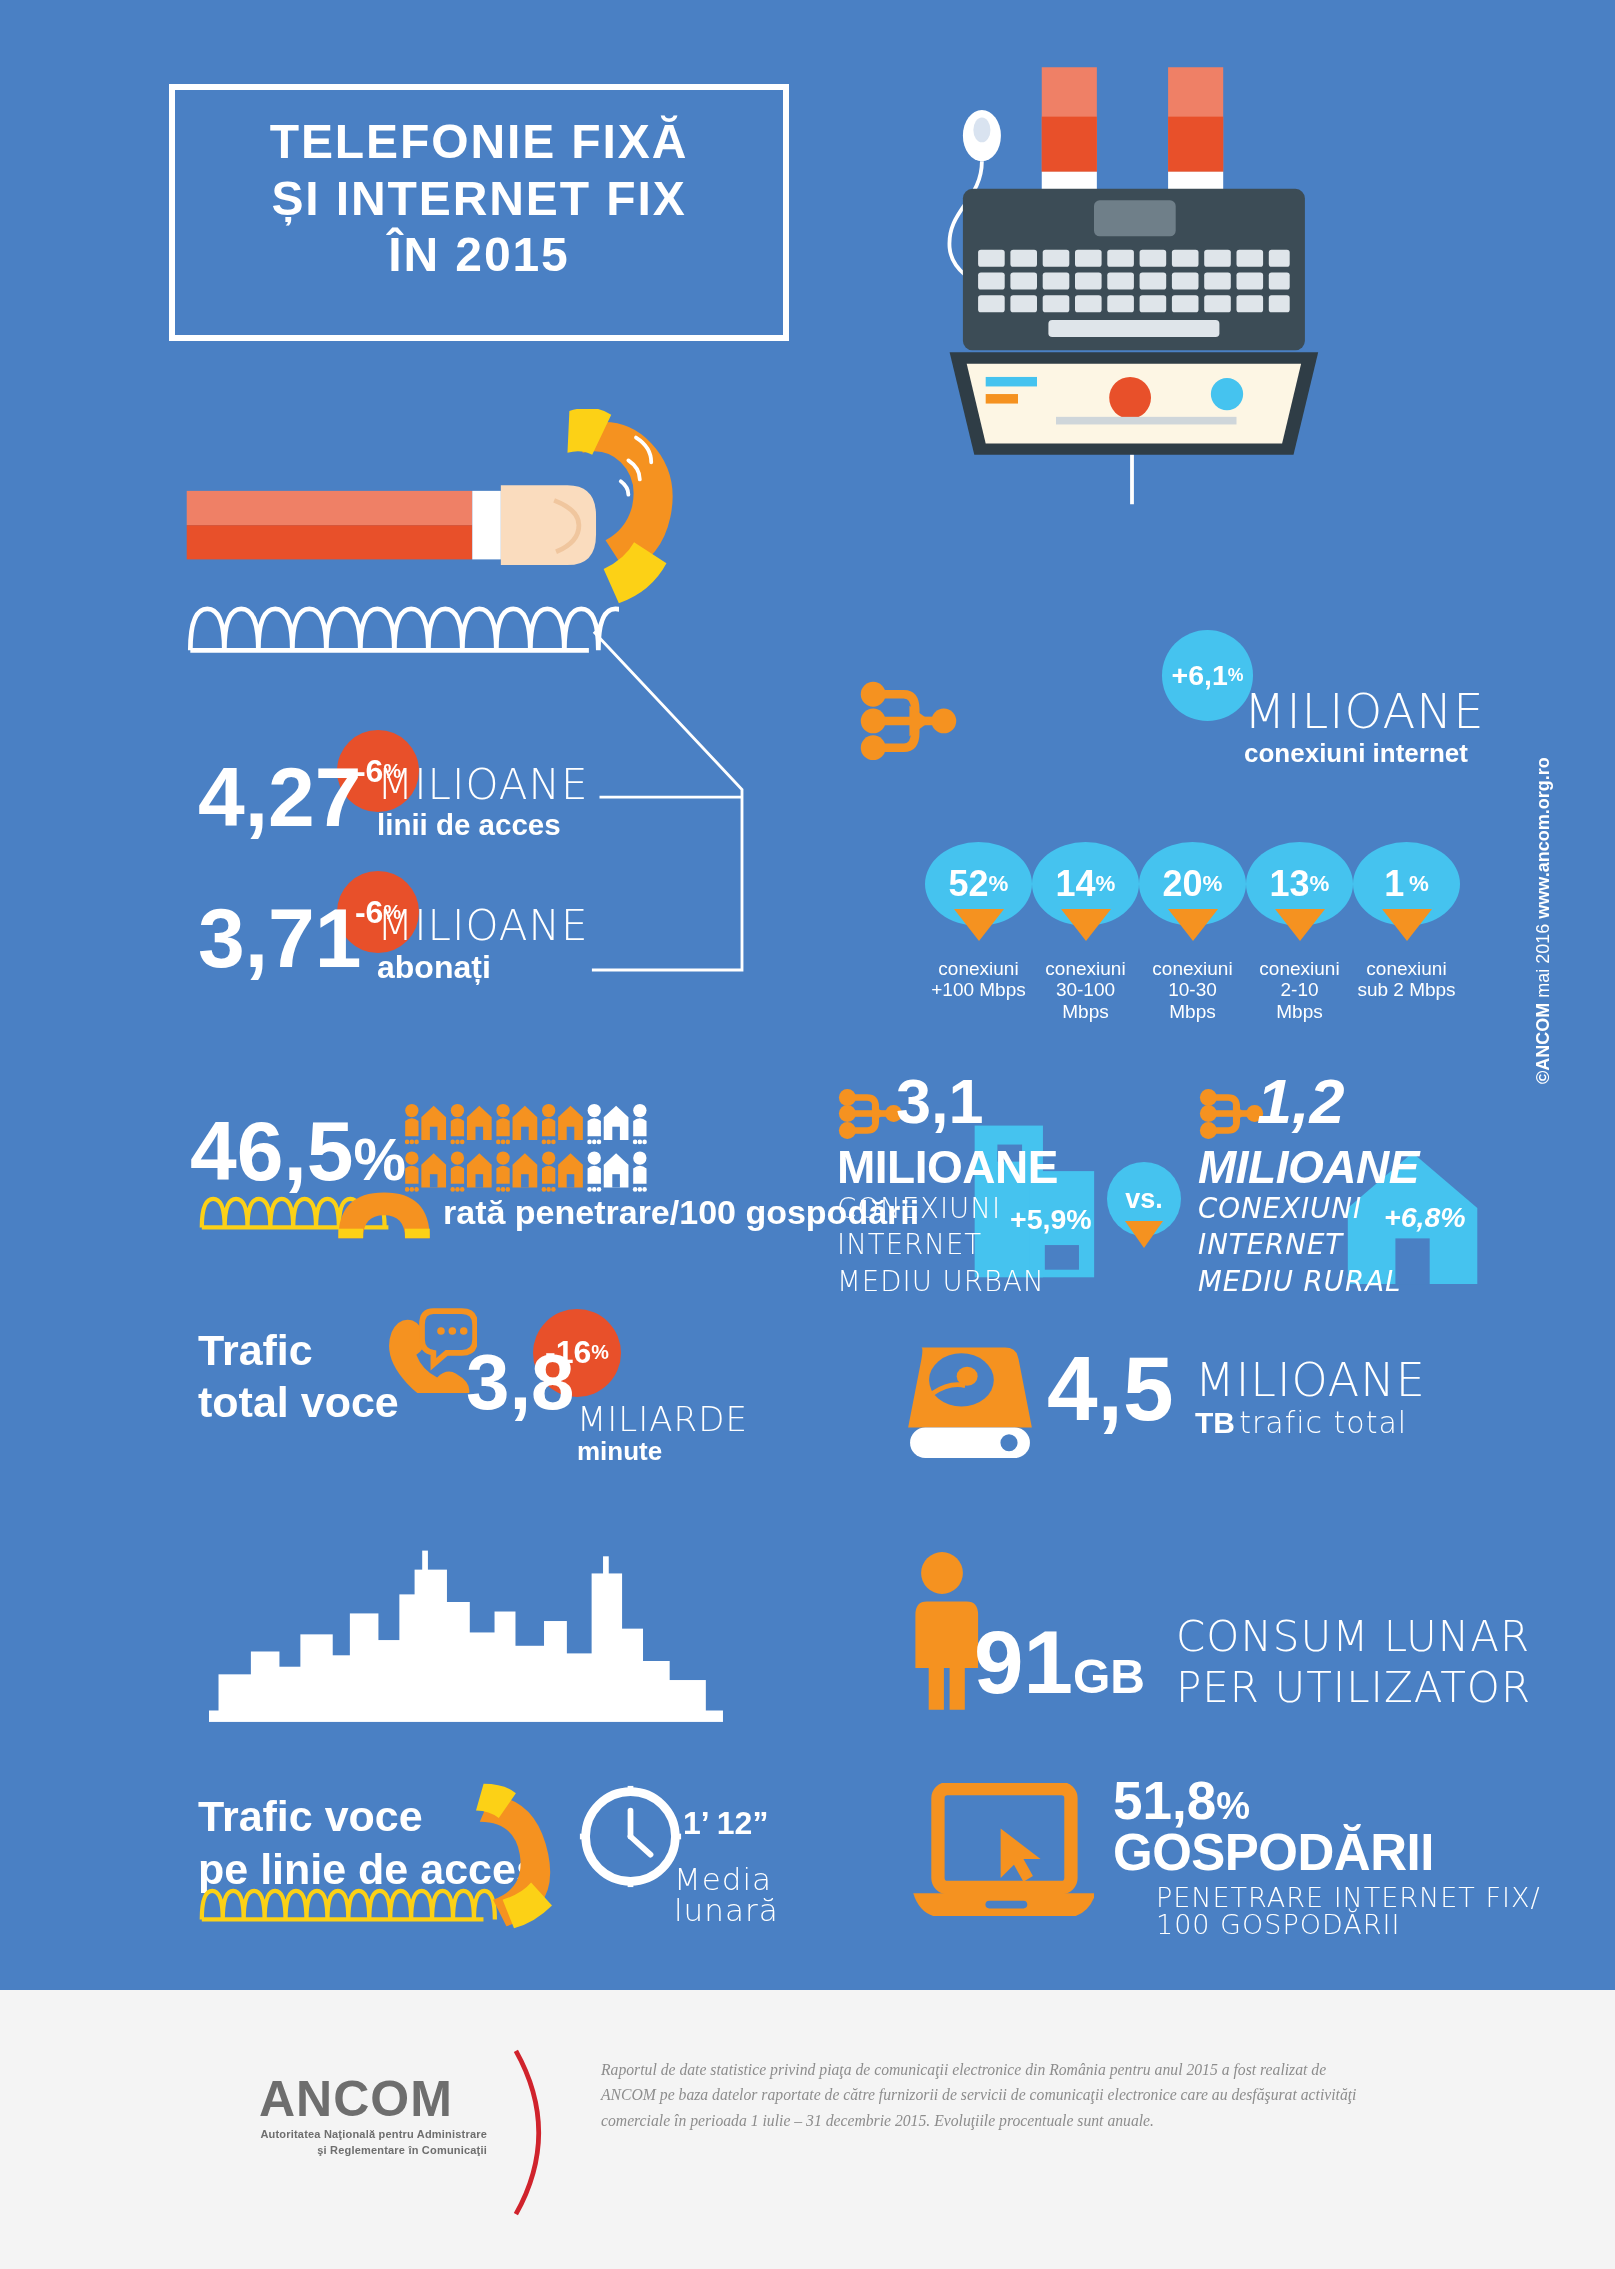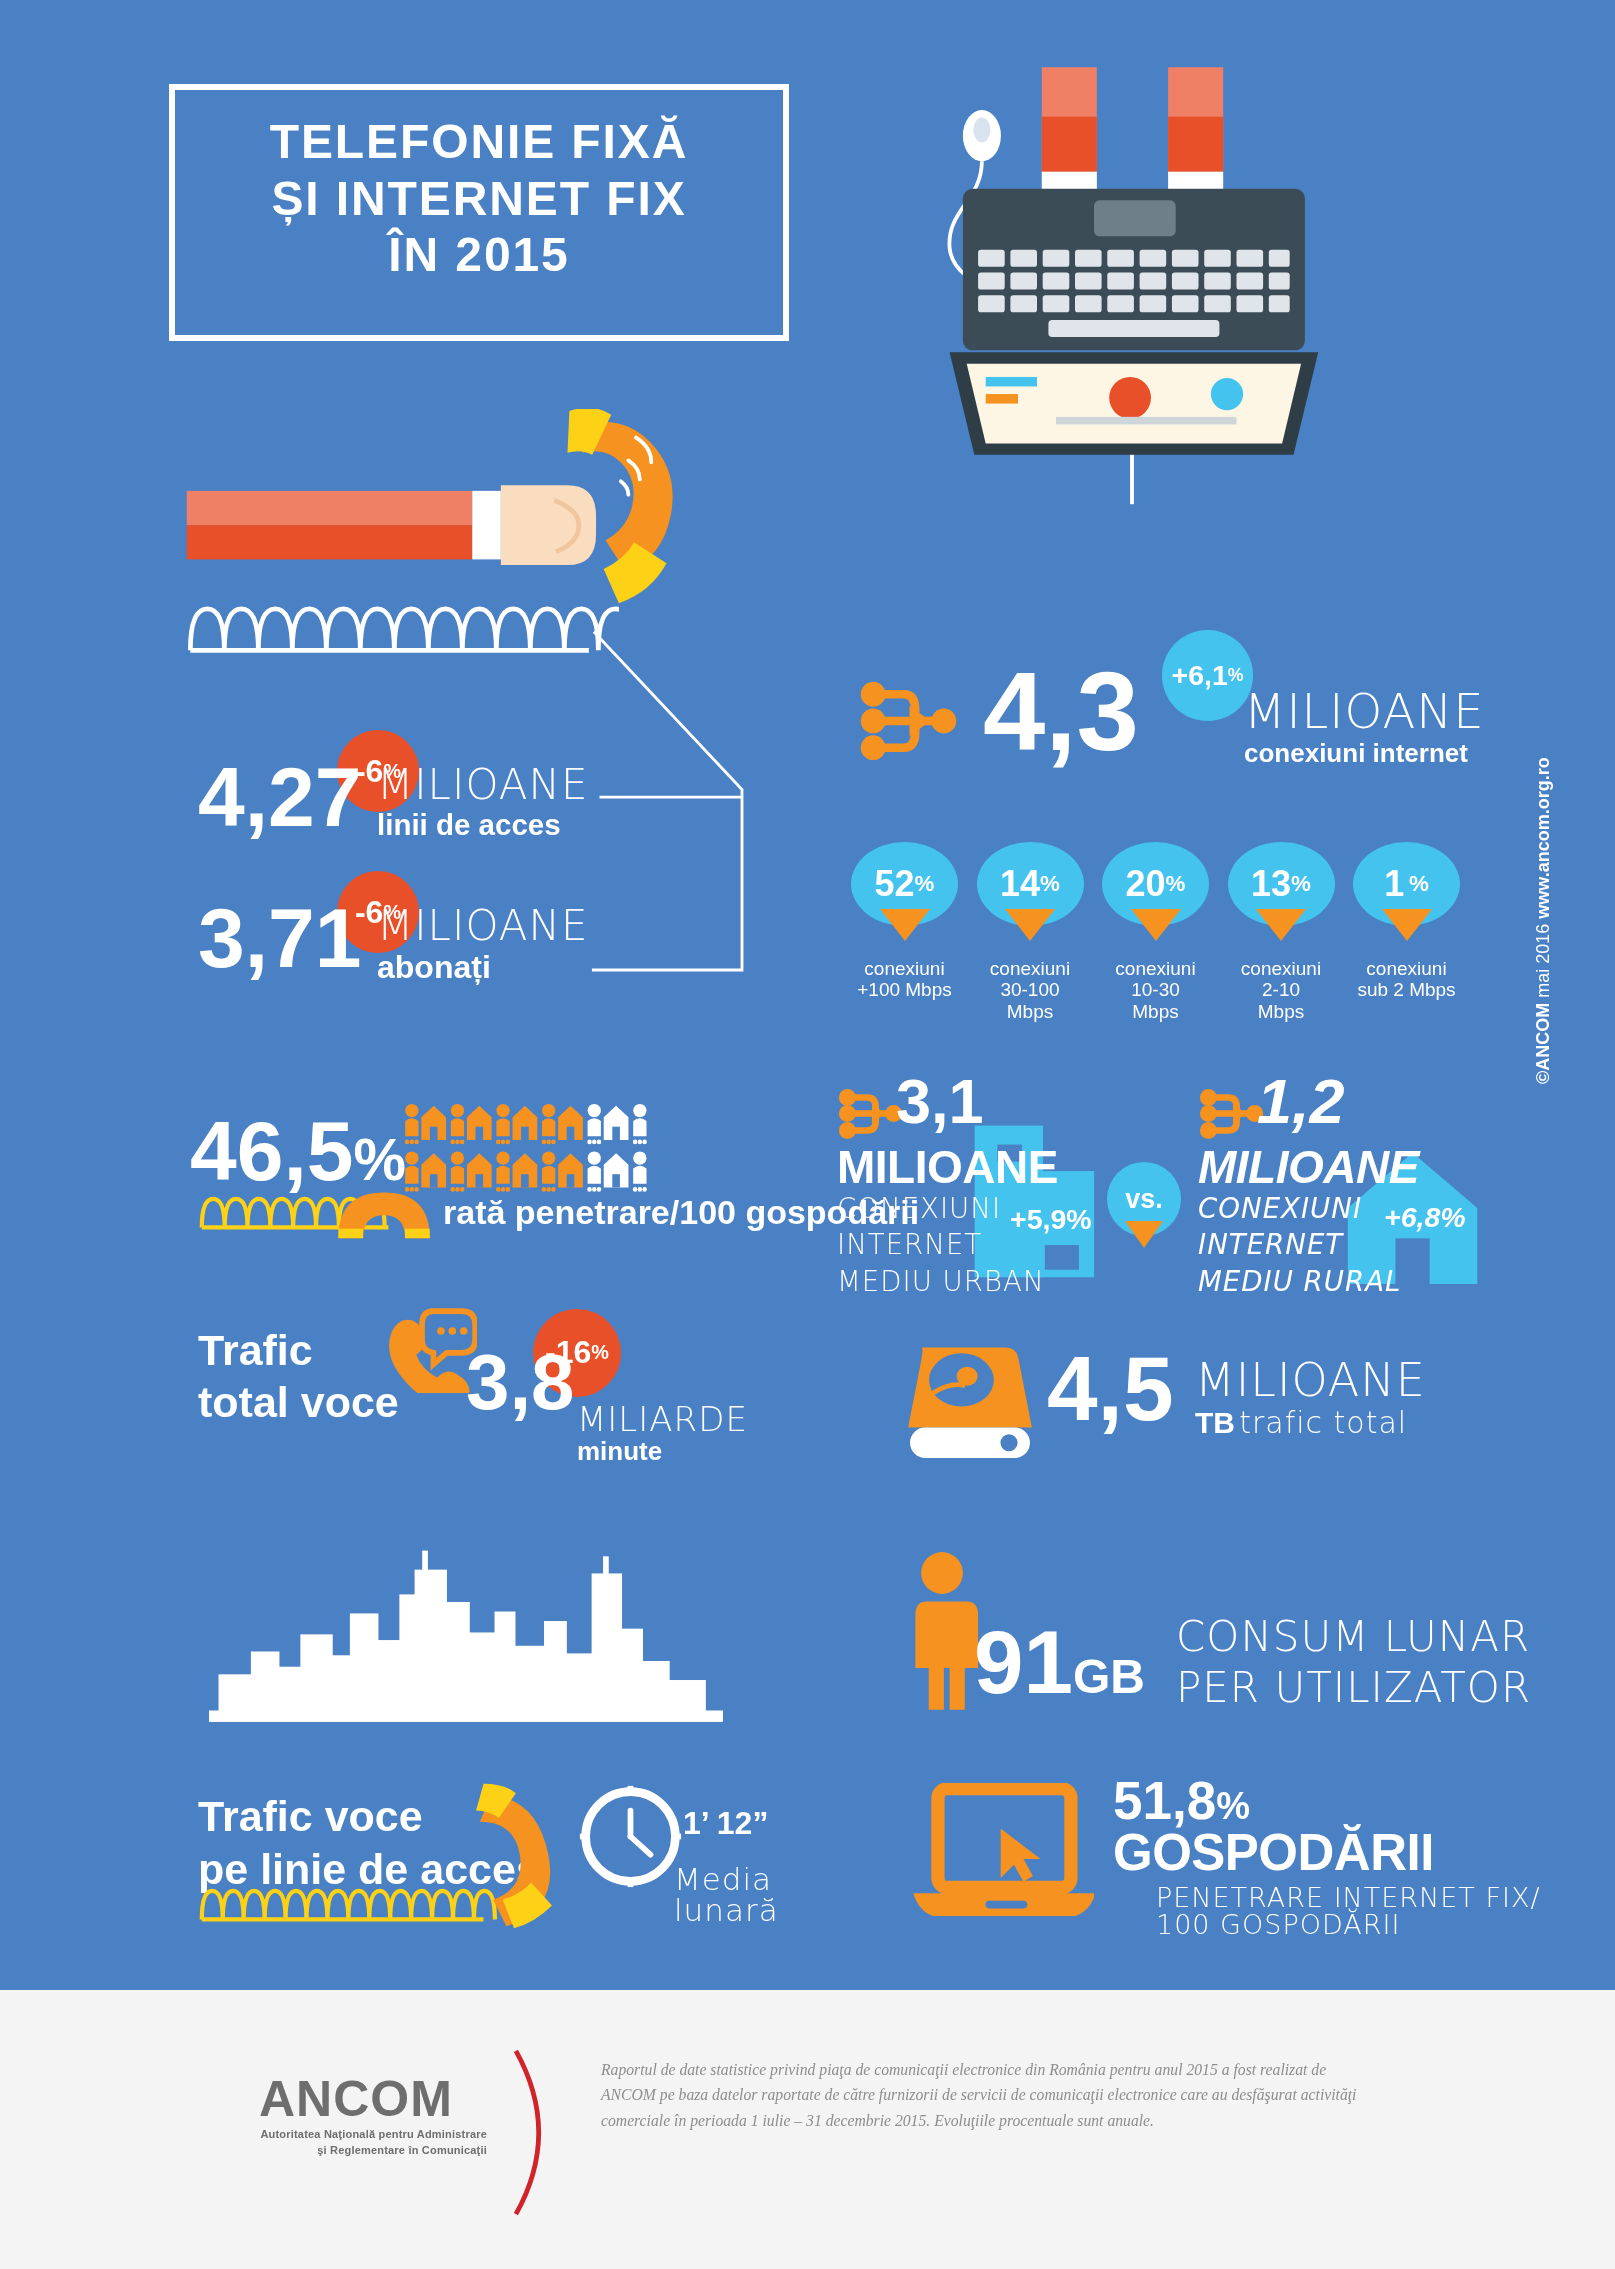--- a/index.html
+++ b/index.html
@@ -239,32 +239,31 @@
         <path d="M62 46 H92"></path>
       </g>
       <g fill="#f59220">
         <circle cx="18" cy="18" r="13"></circle>
           <circle cx="18" cy="46" r="13"></circle>
           <circle cx="18" cy="74" r="13"></circle>
         <circle cx="92" cy="46" r="13"></circle>
       </g>
       <path d="M56 30 L78 46 L56 62 Z" fill="#f59220"></path>
     </svg>
-    <div class="abs bignum" style="left:127px;top:-5.7px;font-size:112px;">4,3</div>
     <div class="abs badge-circle badge-cyan" style="left:306px;top:-36px;width:91px;height:91px;font-size:28.5px;">
       <span>+6,1</span>
         <span class="pct-sm">%</span>
     </div>
     <div class="abs" style="left:388px;top:21px;">
       <div class="unit-thin" style="font-size:48px;">MILIOANE</div>
       <div class="unit-bold" style="font-size:26px;margin-top:4.8px;">conexiuni internet</div>
     </div>
   </div>
 
-  <div class="abs" style="left:851px;top:842px;width:609px;height:152px;display:flex;justify-content:space-between;">
+  <div class="abs" style="left:851px;top:842px;width:609px;height:152px;display:flex;justify-content:flex-end;">
 
     <div style="width:107px;" class="pin">
       <div class="circ" style="height:84px;font-size:36px;">
         <span>52</span>
           <span class="pct-sm">%</span>
       </div>
       <div class="tri" style="top:67px;"></div>
       <div class="pin-label" style="margin-top:32px;">
         <div>conexiuni</div>
         <div>+100 Mbps</div>

